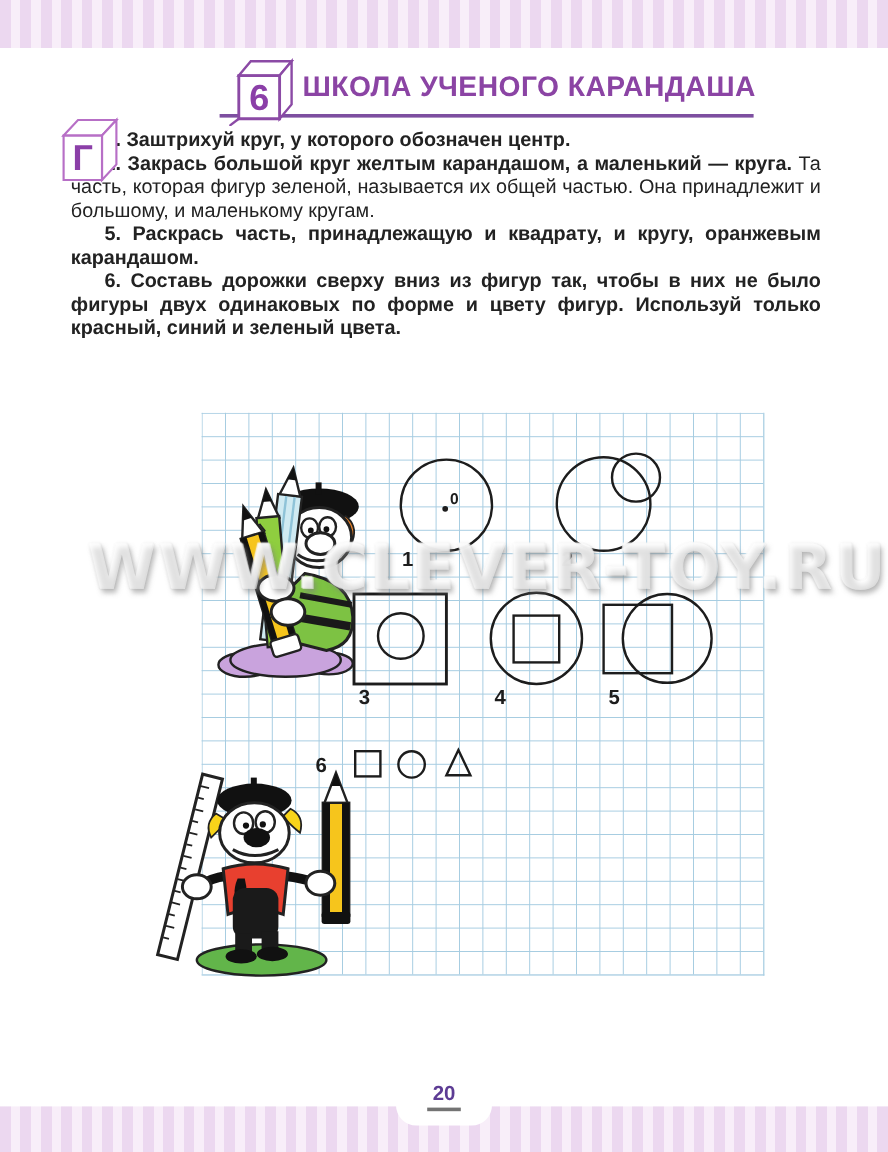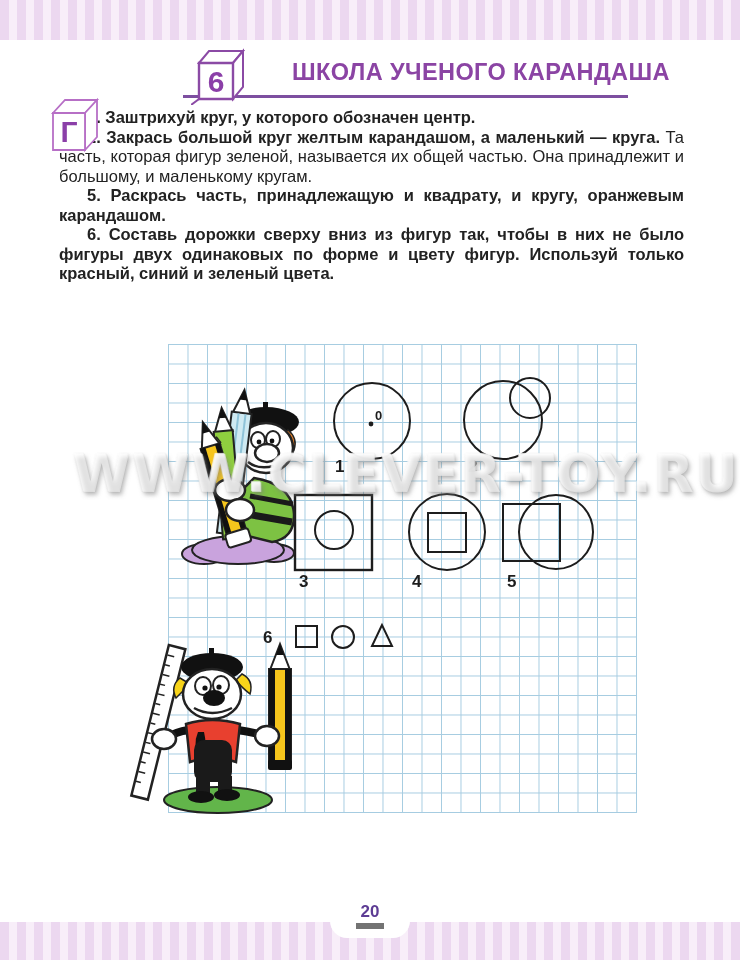--- a/index.html
+++ b/index.html
@@ -15,30 +15,29 @@
   .stripe-bottom{bottom:0;height:38px;}
   .page-num-notch{
     position:absolute;left:330px;bottom:22px;width:80px;height:17px;
     background:#fff;border-radius:0 0 18px 18px;
   }
   .page-number-wrap{
     position:absolute;top:903px;left:0;width:740px;text-align:center;z-index:6;
   }
   .page-number{
     display:inline-block;font-size:17px;font-weight:bold;color:#5d3c94;
-    border-bottom:6px solid #737373;padding:0 5px 1px 5px;line-height:1.1;
+    border-bottom:3px solid #737373;padding:0 5px 1px 5px;line-height:1.1;
   }
   
   .lesson-cube{position:absolute;left:191px;top:47px;z-index:3;}
   .section-cube{position:absolute;left:45px;top:95px;z-index:3;}
   .page-title{
     position:absolute;left:252px;top:59px;width:420px;
     font-size:23.5px;font-weight:bold;color:#8b44a4;letter-spacing:.4px;z-index:3;
     white-space:nowrap;
-    margin-left:40px;
   }
   .title-underline{
     position:absolute;left:183px;top:95px;width:445px;height:3px;background:#7d4fa0;z-index:2;
   }
   
   .task-list{
     position:absolute;left:59px;top:108px;width:625px;
     font-size:16.5px;line-height:19.5px;text-align:justify;z-index:2;
   }
   .task{margin:0;text-indent:28px;}

